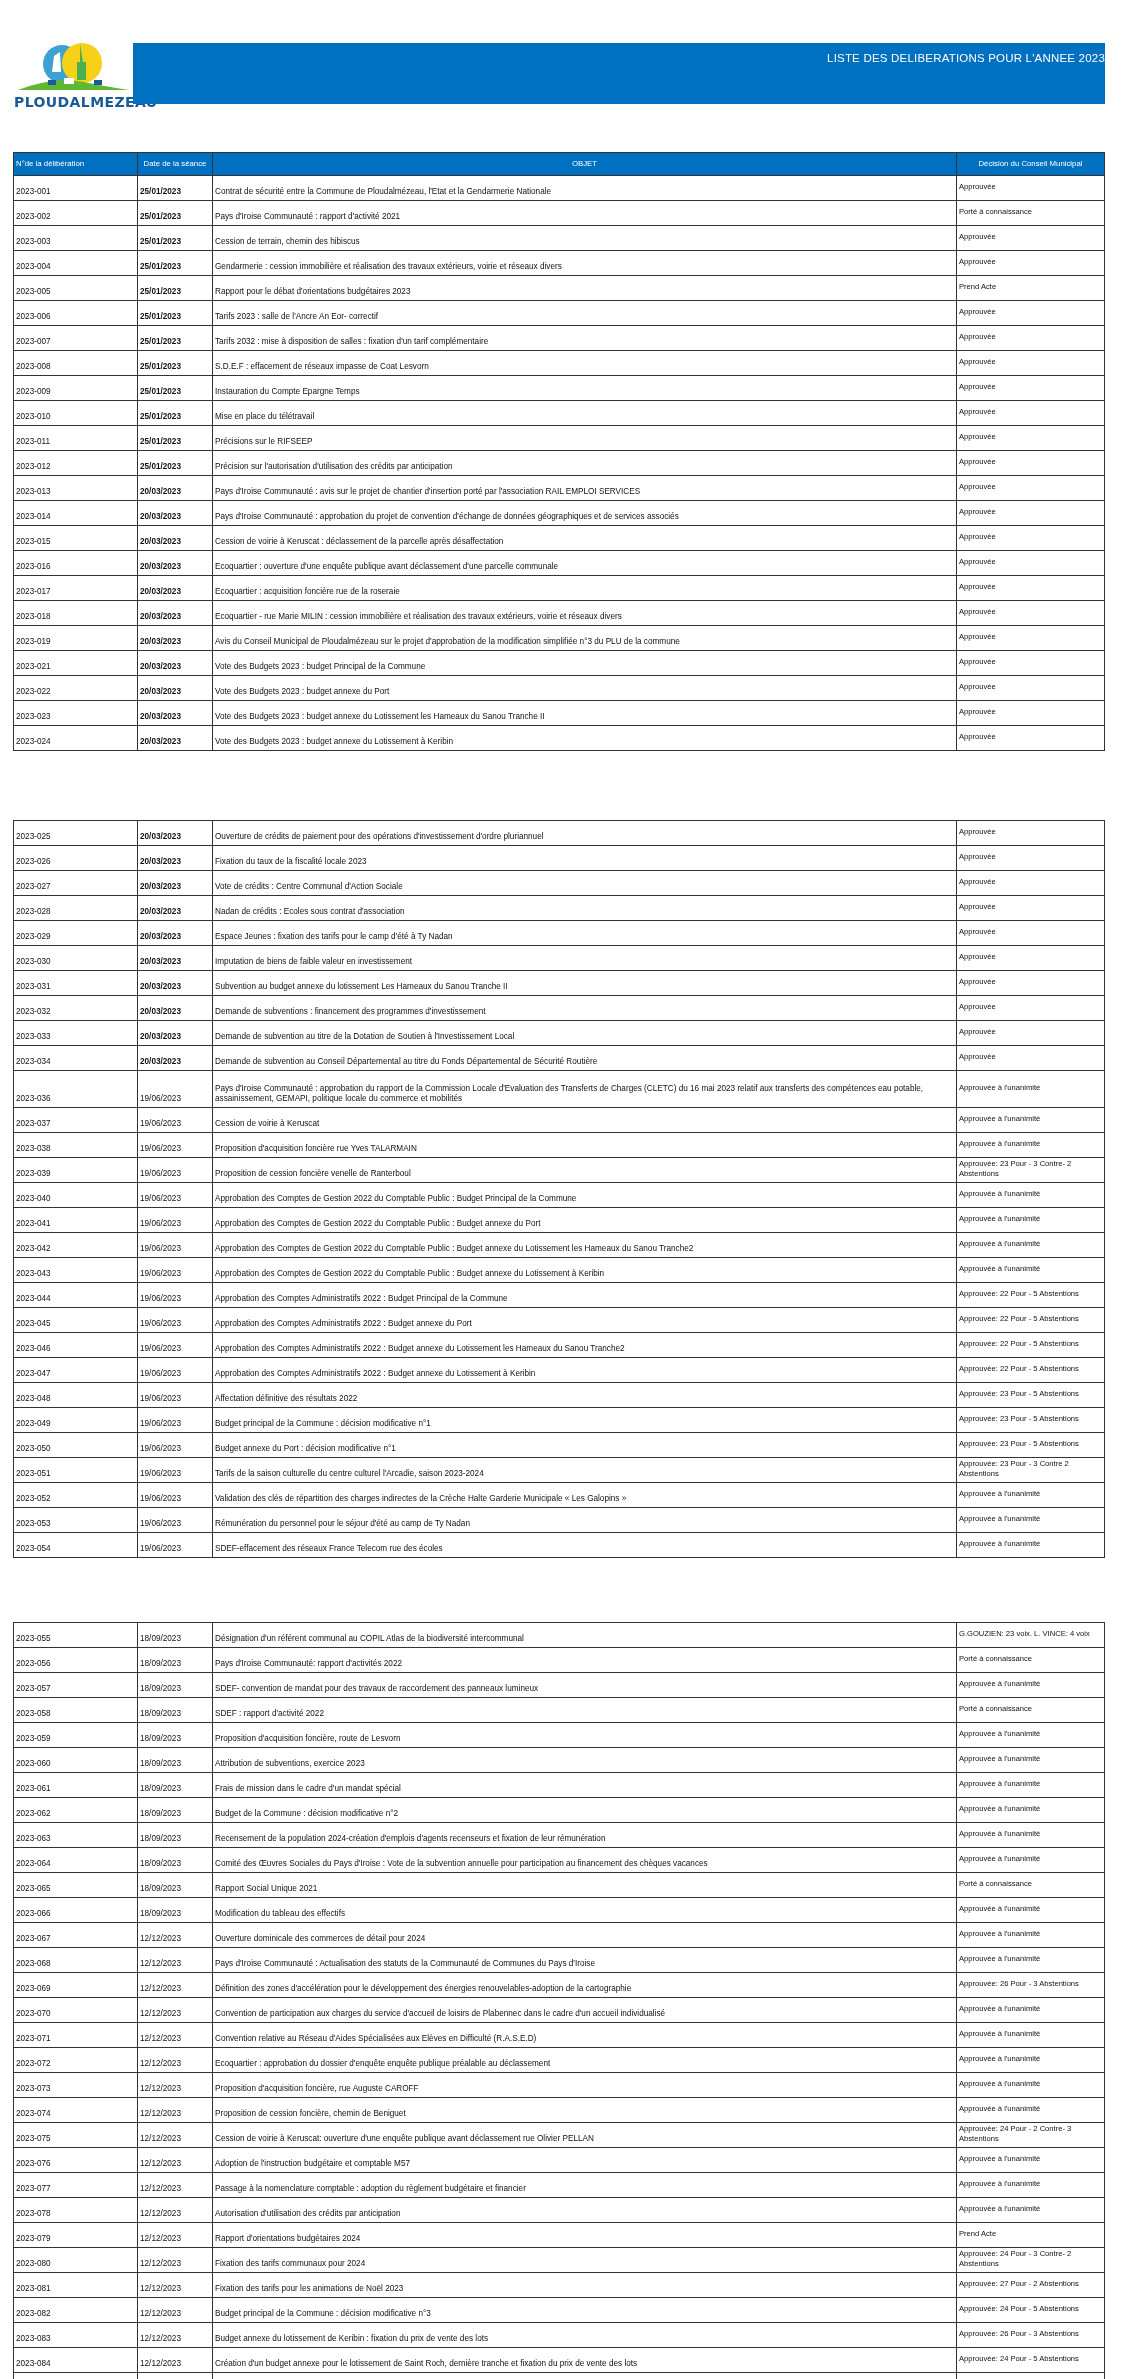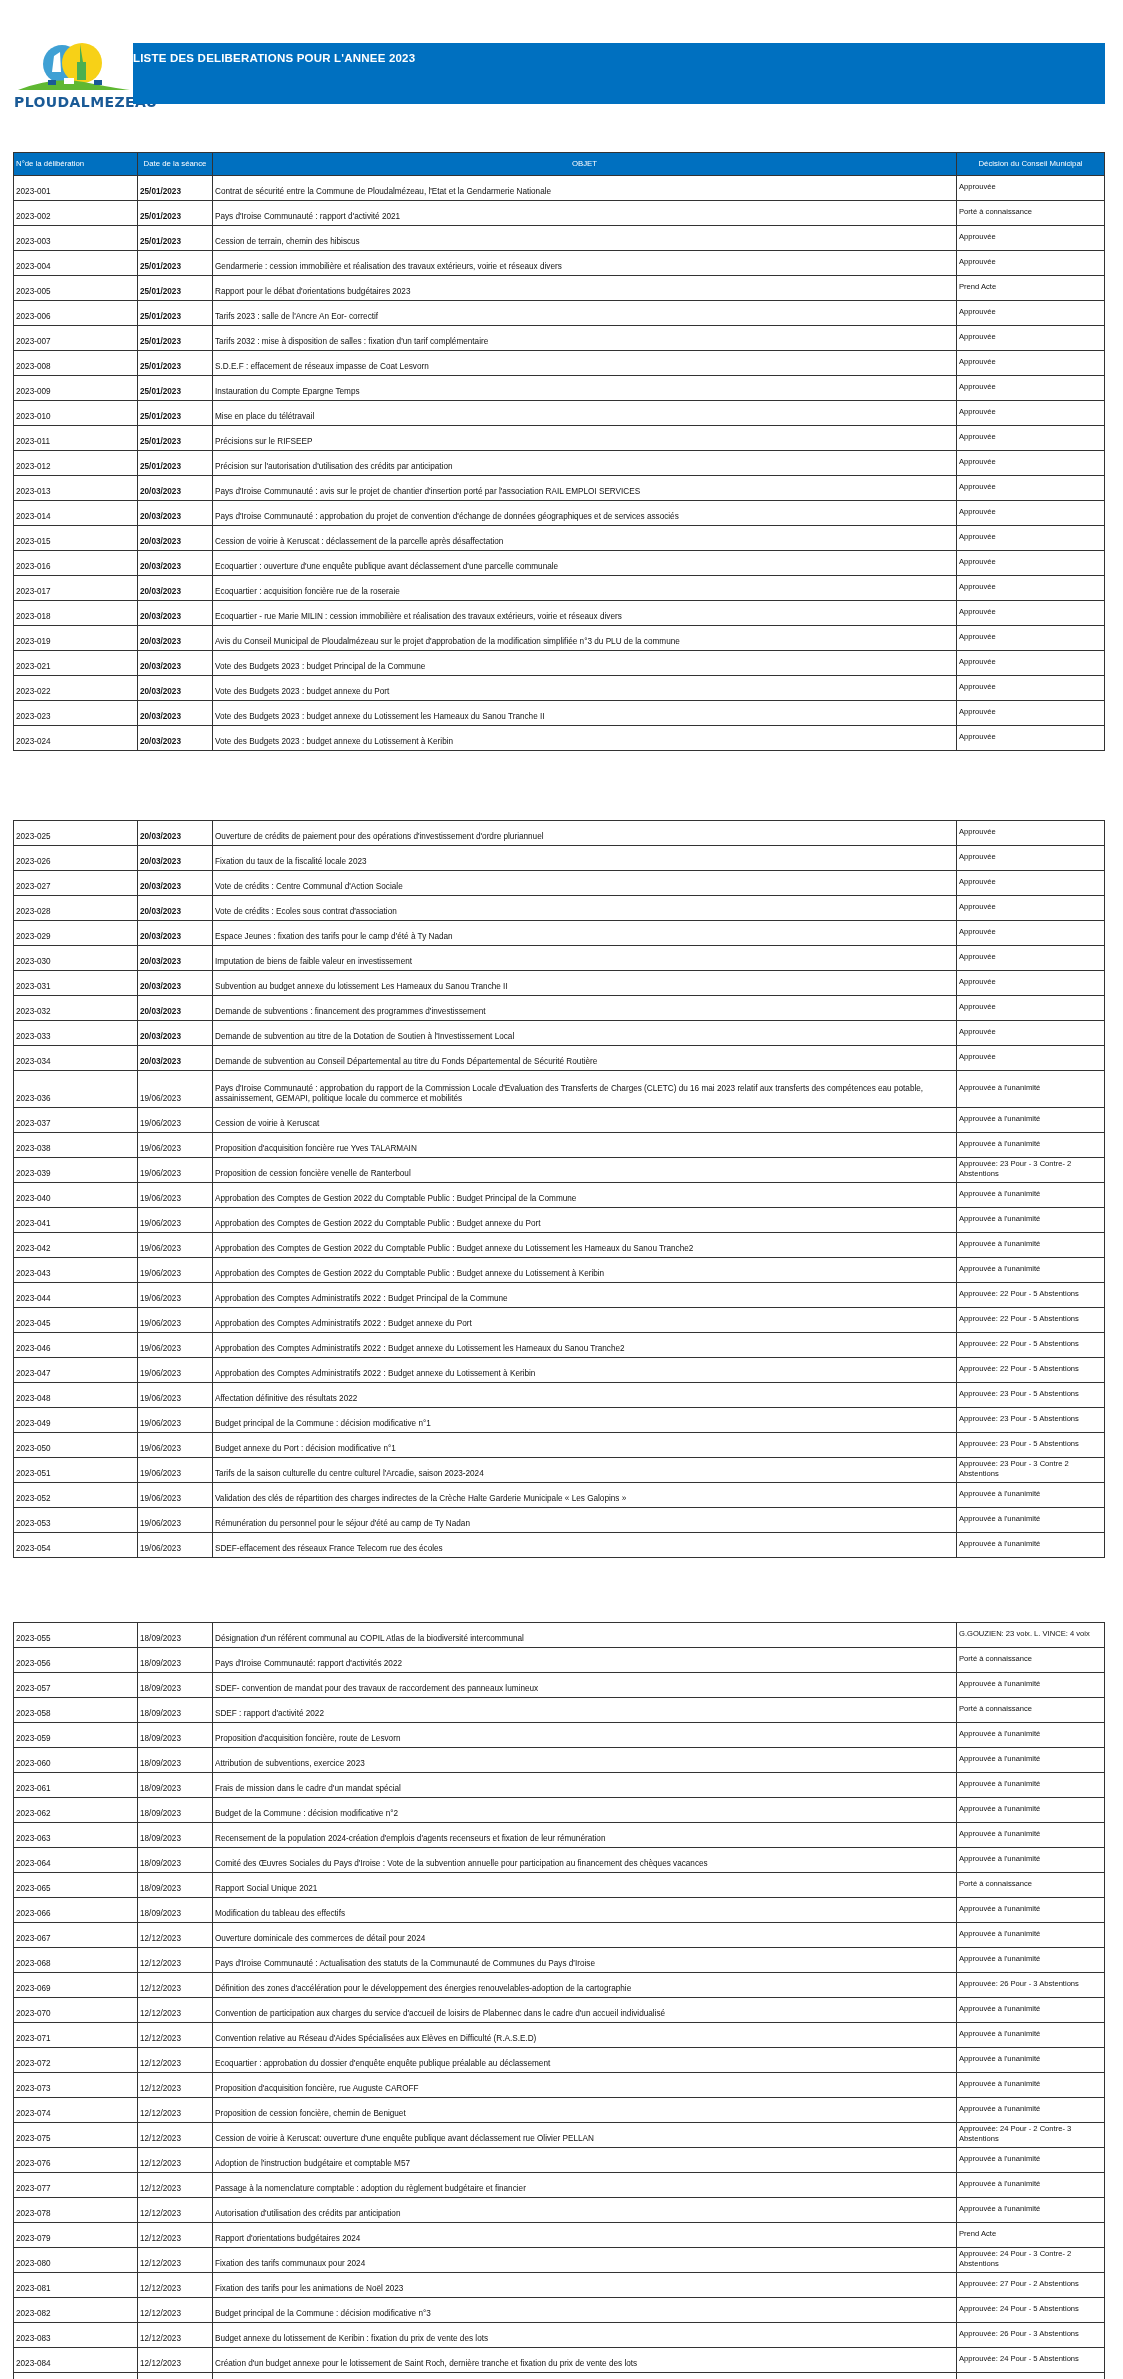--- a/index.html
+++ b/index.html
@@ -3,21 +3,21 @@
 <meta charset="utf-8">
 <style>
   html, body { margin: 0; padding: 0; background: #ffffff; }
   body { width: 1123px; height: 2379px; position: relative; font-family: "Liberation Sans", sans-serif; color: #111; overflow: hidden; }
 
   .logo { position: absolute; left: 14px; top: 42px; width: 118px; height: 66px; }
   .logo svg { display: block; }
   .logo-text { position: absolute; left: 0; top: 52px; width: 118px; text-align: center; font-family: "DejaVu Sans", sans-serif; font-weight: bold; font-size: 14px; letter-spacing: 0.4px; color: #1a5a96; }
 
   .banner { position: absolute; left: 133px; top: 43px; width: 972px; height: 61px; background: #0070c0; color: #fff; }
-  .banner-title { position: absolute; left: 0; right: 0; top: 9px; text-align: left; font-size: 11.5px; font-weight: bold; letter-spacing: 0.2px; }
+  .banner-title { position: absolute; left: 0; right: 0; top: 9px; text-align: right; font-size: 11.5px; font-weight: normal; letter-spacing: 0.2px; }
 
   table.delib { position: absolute; left: 13px; width: 1091px; border-collapse: collapse; table-layout: fixed; font-size: 8.2px; }
   table.delib col.c1 { width: 124px; }
   table.delib col.c2 { width: 75px; }
   table.delib col.c3 { width: 744px; }
   table.delib col.c4 { width: 148px; }
   table.delib td, table.delib th { border: 1.4px solid #333; padding: 0 2px; vertical-align: bottom; line-height: 10px; overflow: hidden; }
   table.delib th { background: #0070c0; color: #fff; font-weight: normal; height: 22px; vertical-align: middle; font-size: 7.8px; }
   table.delib th.left { text-align: left; }
   table.delib tr.row td { height: 21px; padding-bottom: 3px; }
@@ -228,21 +228,21 @@
       </tr>
       <tr class="row">
         <td class="num">2023-027</td>
         <td class="date bold">20/03/2023</td>
         <td class="obj">Vote de crédits : Centre Communal d'Action Sociale</td>
         <td class="dec">Approuvée</td>
       </tr>
       <tr class="row">
         <td class="num">2023-028</td>
         <td class="date bold">20/03/2023</td>
-        <td class="obj">Vote de crédits : Ecoles sous contrat d'association</td>
+        <td class="obj">Nadan de crédits : Ecoles sous contrat d'association</td>
         <td class="dec">Approuvée</td>
       </tr>
       <tr class="row">
         <td class="num">2023-029</td>
         <td class="date bold">20/03/2023</td>
         <td class="obj">Espace Jeunes : fixation des tarifs pour le camp d'été à Ty Nadan</td>
         <td class="dec">Approuvée</td>
       </tr>
       <tr class="row">
         <td class="num">2023-030</td>

